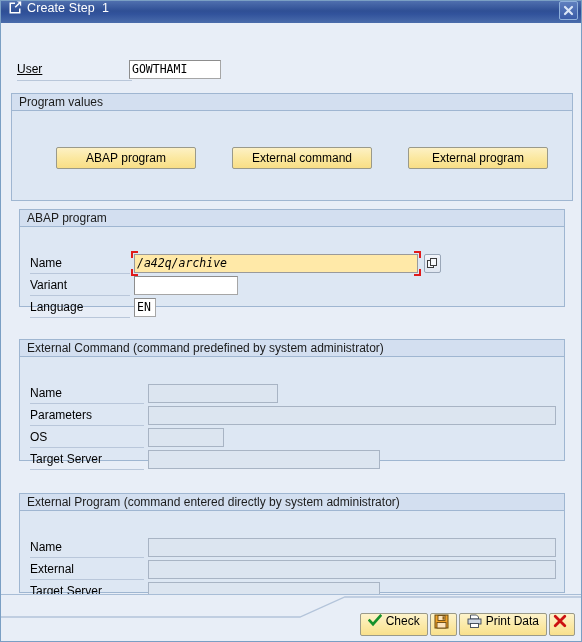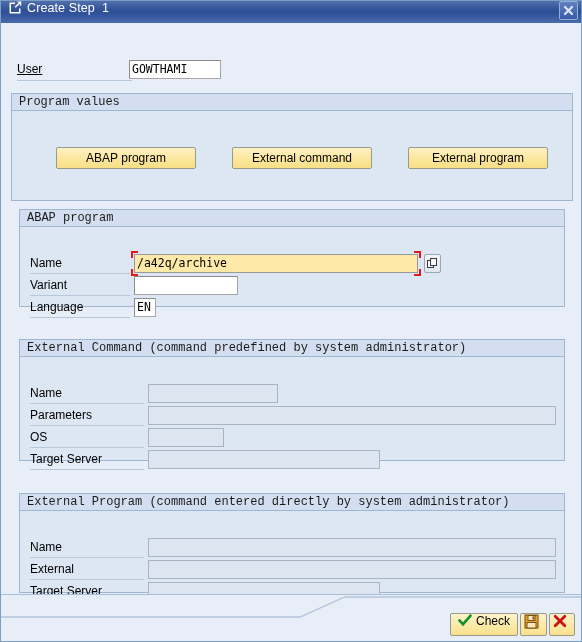--- a/index.html
+++ b/index.html
@@ -132,21 +132,20 @@
   .group > .group-head {
     height: 17px;
     line-height: 17px;
     box-sizing: border-box;
     background: #d3dff0;
     border-bottom: 1px solid #9fb6d1;
     padding-left: 7px;
     font-size: 12px;
     color: #1b1b1b;
     white-space: nowrap;
-    font-family: Liberation Mono, monospace;
   }
   .group-body { position: relative; }
 
   #group-program-values { left: 10px; top: 70px; width: 562px; height: 108px; background: #dde7f3; }
   #group-abap          { left: 18px; top: 186px; width: 546px; height: 98px; background: #dde7f3; }
   #group-extcmd        { left: 18px; top: 316px; width: 546px; height: 122px; background: #dde7f3; }
   #group-extprog       { left: 18px; top: 470px; width: 546px; height: 100px; background: #dde7f3; }
 
   
   .choice-row {
@@ -328,21 +327,21 @@
       </div>
     </div>
 
     <div class="group" id="group-abap">
       <div class="group-head">ABAP program</div>
       <div class="group-body">
 
         <div class="frow" id="abap-row-name">
           <span class="flabel abap-label">Name</span>
           <span class="focus-wrap">
-            <input class="input focusfield" style="width: 284px;" type="text" value="/a42q/archive">
+            <input class="input focusfield" style="width: 284px; font-style: italic;" type="text" value="/a42q/archive">
             <span class="corner c-tl"></span><span class="corner c-tr"></span>
             <span class="corner c-bl"></span><span class="corner c-br"></span>
           </span>
           <span class="f4-btn">
             <svg width="11" height="11" viewBox="0 0 11 11">
               <rect x="0.5" y="2.5" width="6" height="7" fill="#f7f9fc" stroke="#3a3a3a" stroke-width="1"></rect>
               <rect x="3.5" y="0.5" width="6" height="7" fill="#f7f9fc" stroke="#3a3a3a" stroke-width="1"></rect>
             </svg>
           </span>
         </div>
@@ -438,20 +437,28 @@
       <div class="tb-btn icon-only">
         <svg width="15" height="15" viewBox="0 0 15 15">
           <rect x="1" y="1" width="13" height="13" fill="#f0a32b" stroke="#6b4a10" stroke-width="1"></rect>
           <rect x="4" y="1.5" width="7" height="5" fill="#fde4bb" stroke="#6b4a10" stroke-width="0.9"></rect>
           <rect x="8.5" y="2.3" width="2" height="3.4" fill="#8a5f17"></rect>
           <rect x="3" y="8.5" width="9" height="5.5" fill="#fde4bb" stroke="#6b4a10" stroke-width="0.9"></rect>
         </svg>
         <span></span>
       </div>
 
+      <div class="tb-btn">
+        <svg width="15" height="14" viewBox="0 0 15 14">
+          <path d="M3.5 1 H9.5 L11.5 3 V5 H3.5 Z" fill="#ffffff" stroke="#3c4654" stroke-width="0.9"></path>
+          <rect x="1" y="5" width="13" height="5" fill="#cfd8e4" stroke="#3c4654" stroke-width="0.9"></rect>
+          <rect x="3.5" y="9.5" width="8" height="4" fill="#ffffff" stroke="#3c4654" stroke-width="0.9"></rect>
+        </svg>
+        <span>Print Data</span>
+      </div>
 
       <div class="tb-btn icon-only">
         <svg width="14" height="14" viewBox="0 0 14 14">
           <path d="M2.2 2.2 L11.8 11.8 M11.8 2.2 L2.2 11.8" stroke="#cc1111" stroke-width="2.8" stroke-linecap="round"></path>
         </svg>
         <span></span>
       </div>
 
     </div>
   </div>

